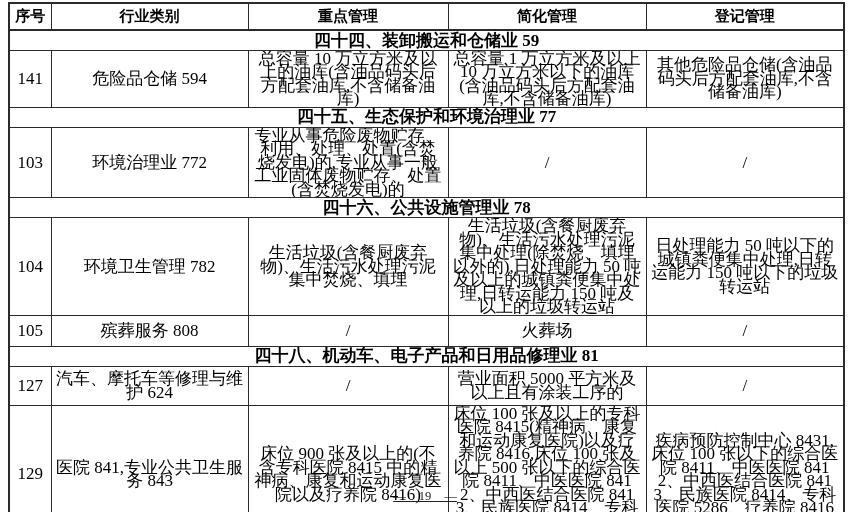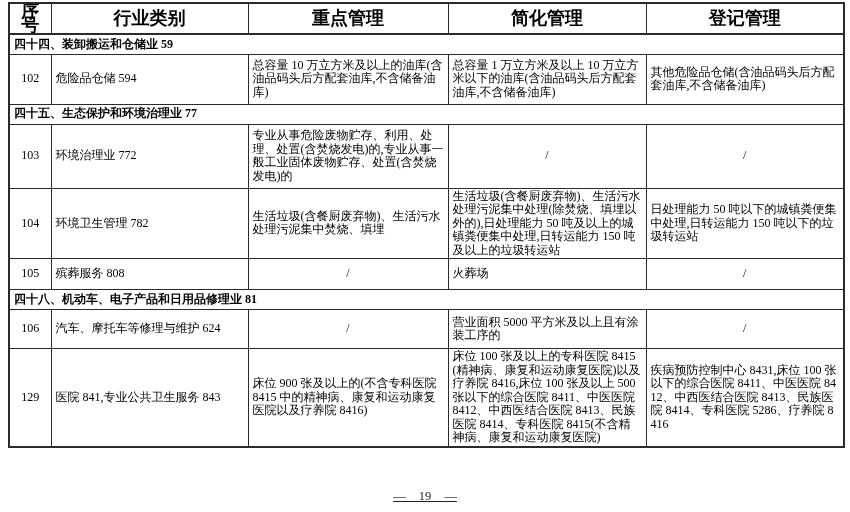--- a/index.html
+++ b/index.html
@@ -9,26 +9,26 @@
     color:#000;
   }
   .page{width:850px;height:512px;position:relative;background:#fff;}
   table.doc{
     position:absolute;left:8px;top:2px;width:835px;
     border-collapse:collapse;table-layout:fixed;
     border:2px solid #2b2b2b;
   }
   table.doc th,table.doc td{
     border:1px solid #2b2b2b;
-    font-size:12px;line-height:13.5px;
+    font-size:17px;line-height:13.5px;
     padding:1px 4px;vertical-align:middle;
-    overflow:hidden;word-break:break-all;
+    overflow:hidden;word-break:break-all;text-align:center;
   }
   table.doc thead th{
-    font-weight:bold;text-align:center;font-size:18px;
+    font-weight:bold;text-align:center;font-size:15px;
     border-bottom:2px solid #2b2b2b;
   }
   td.sec{
     font-weight:bold;text-align:left;font-size:12.5px;
     padding-left:4px;
   }
   td.c{text-align:center;}
   td.l{text-align:left;}
   .footer{
     position:absolute;left:0;top:489px;width:850px;
@@ -55,59 +55,62 @@
         <th>重点管理</th>
         <th>简化管理</th>
         <th>登记管理</th>
       </tr>
     </thead>
     <tbody>
       <tr style="height:20px">
         <td class="sec" colspan="5">四十四、装卸搬运和仓储业 59</td>
       </tr>
       <tr style="height:50px">
-        <td class="c">102</td>
+        <td class="c">141</td>
         <td class="l">危险品仓储 594</td>
         <td class="l">总容量 10 万立方米及以上的油库(含油品码头后方配套油库,不含储备油库)</td>
         <td class="l">总容量 1 万立方米及以上 10 万立方米以下的油库(含油品码头后方配套油库,不含储备油库)</td>
         <td class="l">其他危险品仓储(含油品码头后方配套油库,不含储备油库)</td>
       </tr>
 
       <tr style="height:20px">
         <td class="sec" colspan="5">四十五、生态保护和环境治理业 77</td>
       </tr>
       <tr style="height:64px">
         <td class="c">103</td>
         <td class="l">环境治理业 772</td>
         <td class="l">专业从事危险废物贮存、利用、处理、处置(含焚烧发电)的,专业从事一般工业固体废物贮存、处置(含焚烧发电)的</td>
         <td class="c">/</td>
         <td class="c">/</td>
       </tr>
 
+      <tr style="height:20px">
+        <td class="sec" colspan="5">四十六、公共设施管理业 78</td>
+      </tr>
       <tr style="height:66px">
         <td class="c">104</td>
         <td class="l">环境卫生管理 782</td>
         <td class="l">生活垃圾(含餐厨废弃物)、生活污水处理污泥集中焚烧、填埋</td>
         <td class="l">生活垃圾(含餐厨废弃物)、生活污水处理污泥集中处理(除焚烧、填埋以外的),日处理能力 50 吨及以上的城镇粪便集中处理,日转运能力 150 吨及以上的垃圾转运站</td>
         <td class="l">日处理能力 50 吨以下的城镇粪便集中处理,日转运能力 150 吨以下的垃圾转运站</td>
       </tr>
 
       <tr style="height:31px">
         <td class="c">105</td>
         <td class="l">殡葬服务 808</td>
         <td class="c">/</td>
         <td class="l">火葬场</td>
         <td class="c">/</td>
       </tr>
 
       <tr style="height:20px">
         <td class="sec" colspan="5">四十八、机动车、电子产品和日用品修理业 81</td>
       </tr>
       <tr style="height:39px">
-        <td class="c">106</td>
+        <td class="c">127</td>
         <td class="l">汽车、摩托车等修理与维护 624</td>
         <td class="c">/</td>
         <td class="l">营业面积 5000 平方米及以上且有涂装工序的</td>
         <td class="c">/</td>
       </tr>
 
       <tr style="height:97px">
         <td class="c">129</td>
         <td class="l">医院 841,专业公共卫生服务 843</td>
         <td class="l">床位 900 张及以上的(不含专科医院 8415 中的精神病、康复和运动康复医院以及疗养院 8416)</td>

